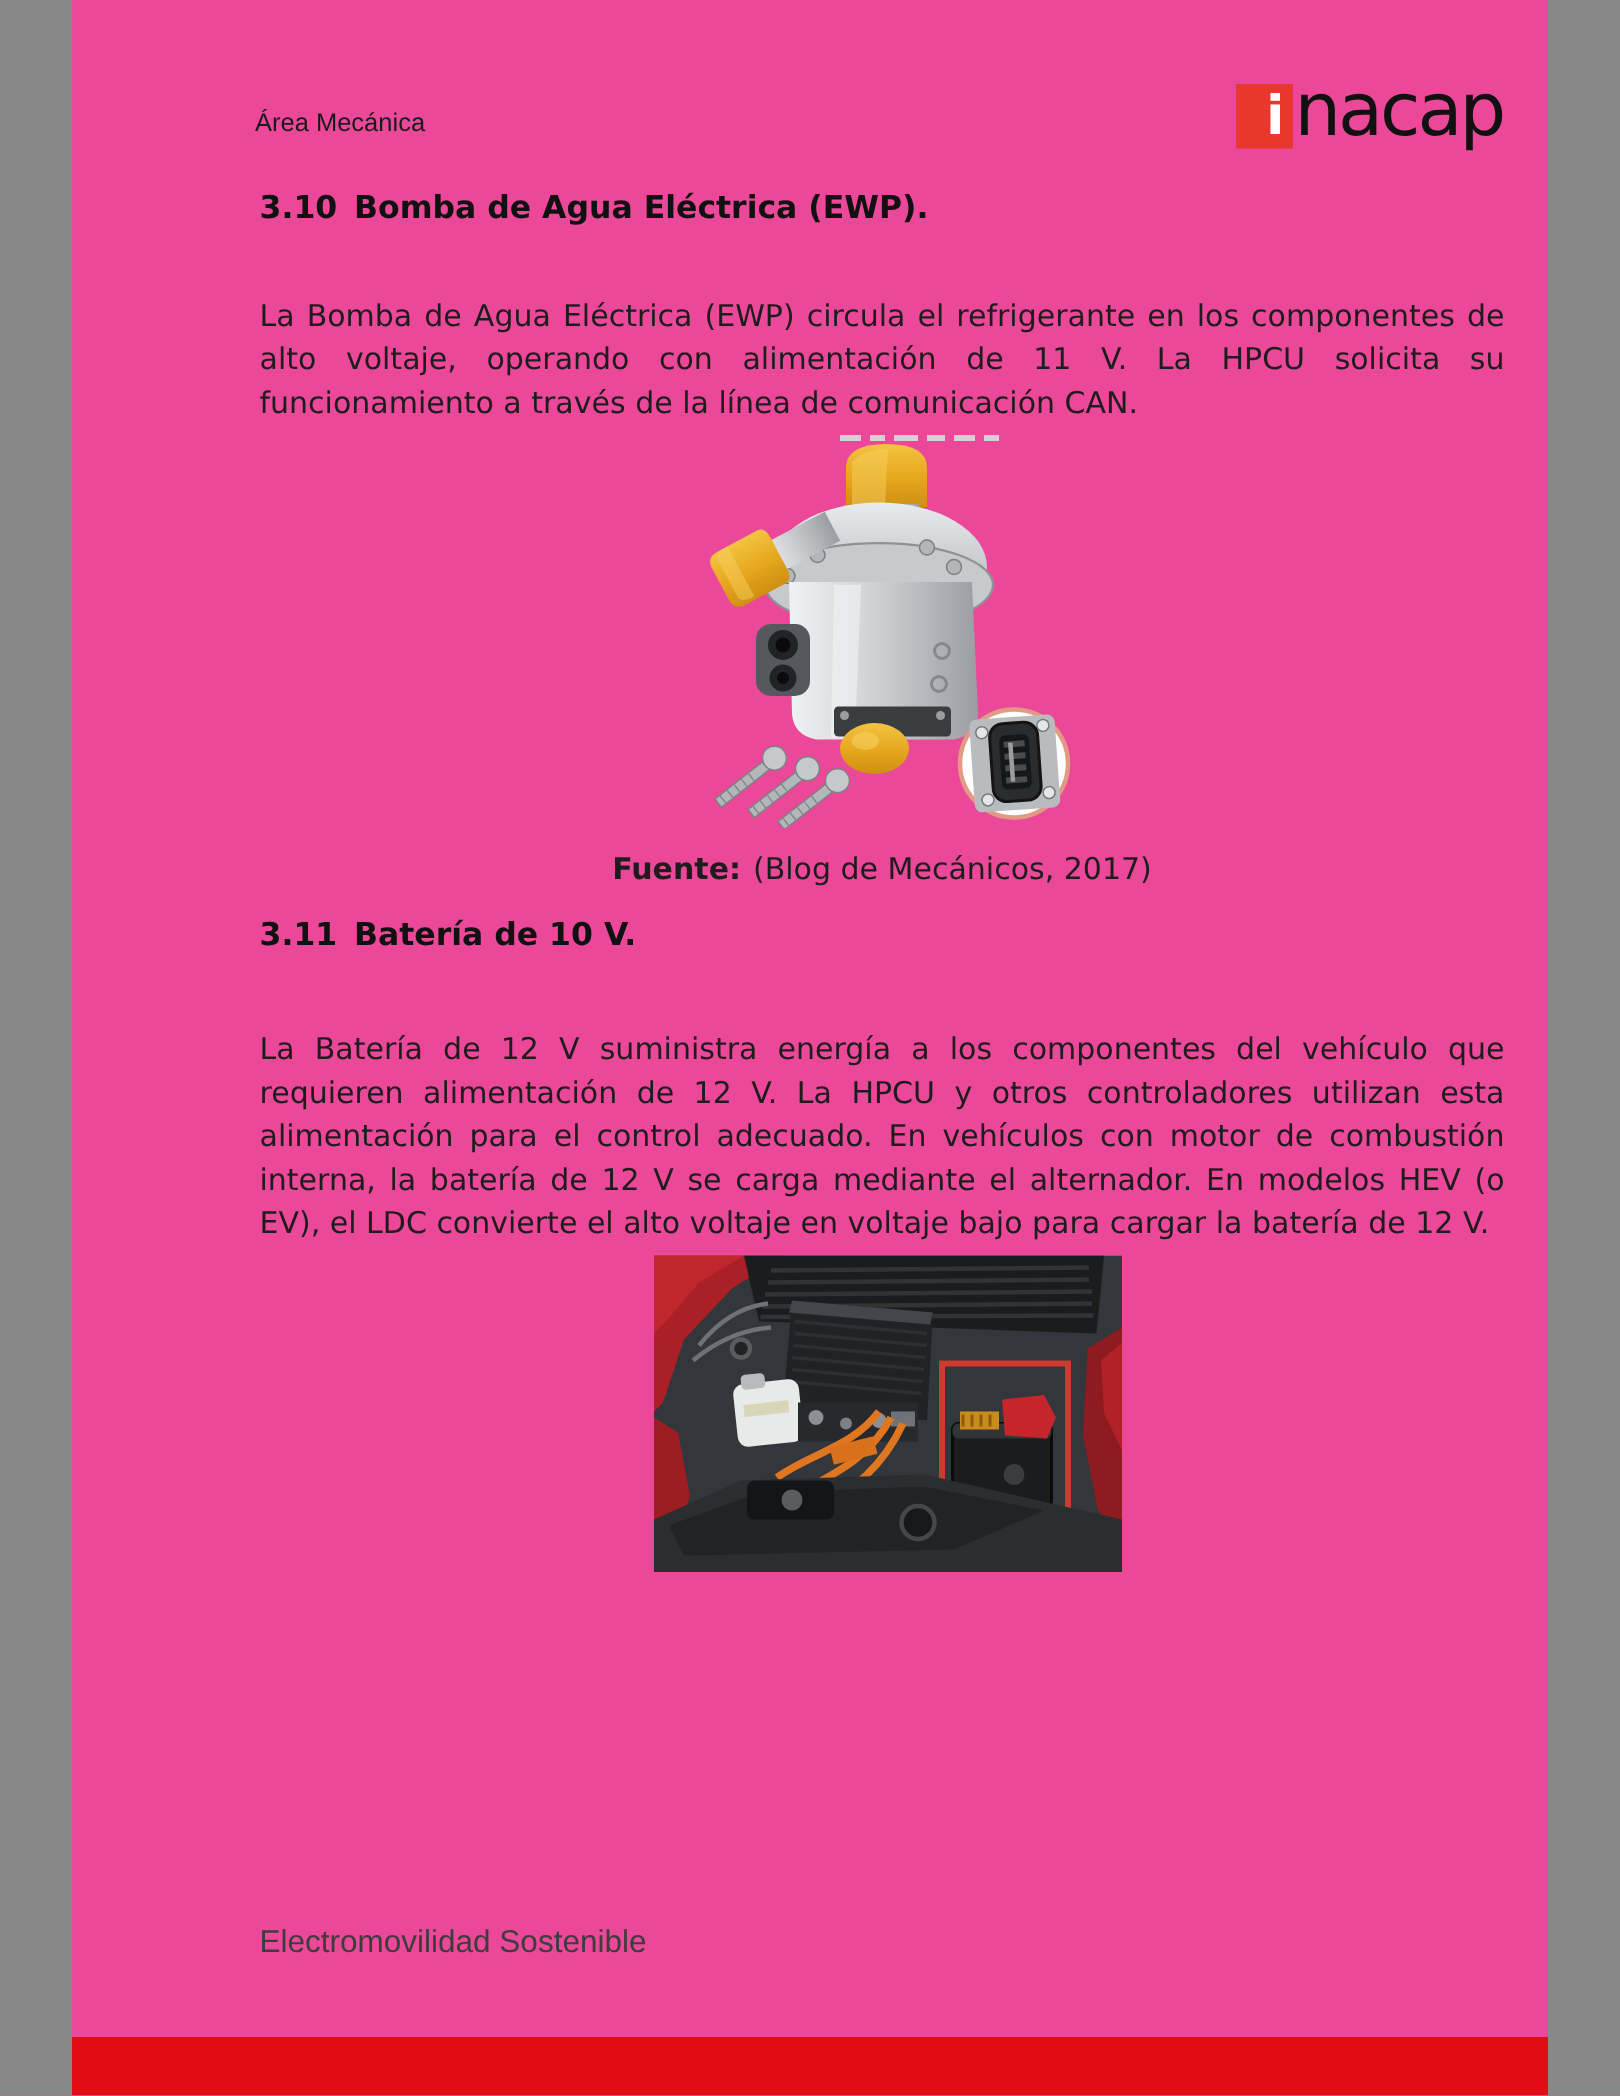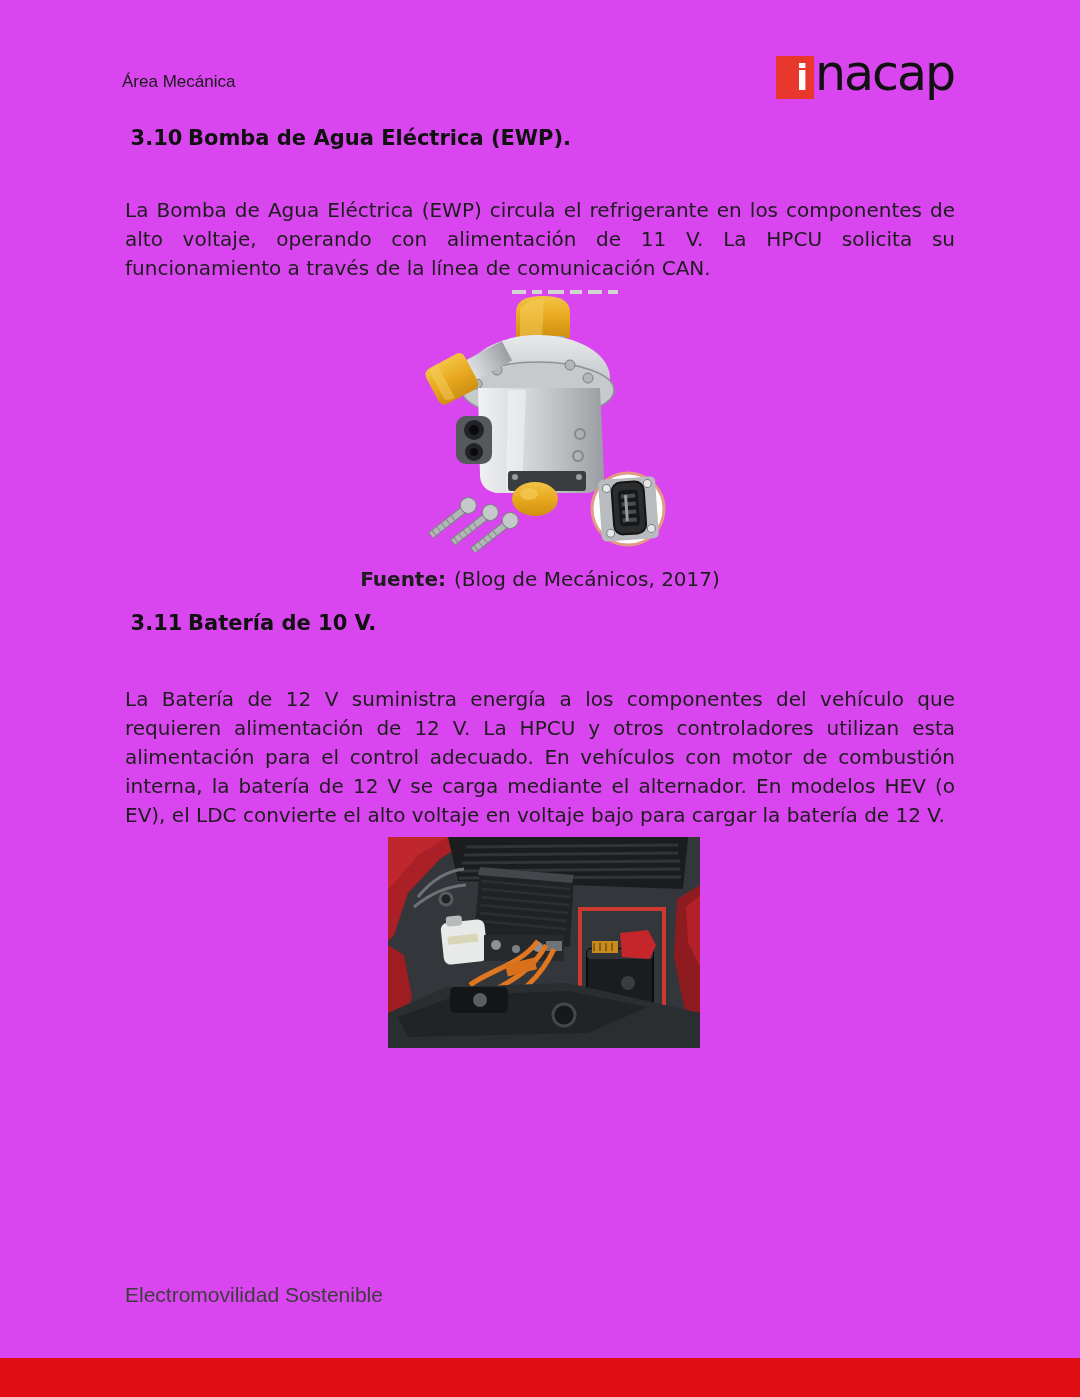--- a/index.html
+++ b/index.html
@@ -1,28 +1,28 @@
 <!DOCTYPE html>
 <html><head>
 <meta charset="utf-8">
 <style>
   html,body{margin:0;padding:0;background:#888;}
   .page{
-    position:relative;width:1080px;height:1397px;background:#d946ef;
+    position:relative;width:984px;height:1397px;background:#ec4899;
     font-family:"DejaVu Sans",sans-serif;color:#1c1c1c;overflow:hidden;
     margin:0 auto;
   }
   .abs{position:absolute;}
   .header-area{left:122px;top:72px;font-family:"Liberation Sans",sans-serif;font-size:17px;color:#1a1a1a;}
   
   .logo{left:776px;top:56px;width:185px;height:50px;}
   .logo-square{position:absolute;left:0;top:0;width:38px;height:43px;background:#e8372c;}
   .logo-i{position:absolute;left:20px;top:2px;color:#ffffff;font-weight:bold;font-size:36px;line-height:40px;font-family:"DejaVu Sans",sans-serif;}
   .logo-word{position:absolute;left:39px;top:-11px;font-weight:normal;font-size:49px;letter-spacing:-2px;color:#111111;font-family:"DejaVu Sans",sans-serif;}
-  .h-section{left:125px;font-size:21px;font-weight:bold;color:#111111;white-space:nowrap;text-align:center;}
+  .h-section{left:125px;font-size:21px;font-weight:bold;color:#111111;white-space:nowrap;}
   .h-num{display:inline-block;min-width:63px;}
   .para{left:125px;width:830px;font-size:20px;line-height:29px;text-align:justify;color:#1d1d1d;}
   .caption{left:125px;width:830px;text-align:center;font-size:20px;color:#1d1d1d;}
   .caption .lbl{font-weight:bold;margin-right:8px;}
   .figure{display:block;}
   .footer-title{left:125px;width:830px;text-align:left;top:1283px;font-family:"Liberation Sans",sans-serif;font-size:21px;color:#3d3d3d;}
   .page-num{left:125px;width:830px;text-align:right;top:1306px;font-family:"Liberation Sans",sans-serif;font-size:17px;color:#222222;}
   .red-bar{left:0;bottom:0;width:1080px;height:39px;background:#e00d15;}
 </style>
 </head>

